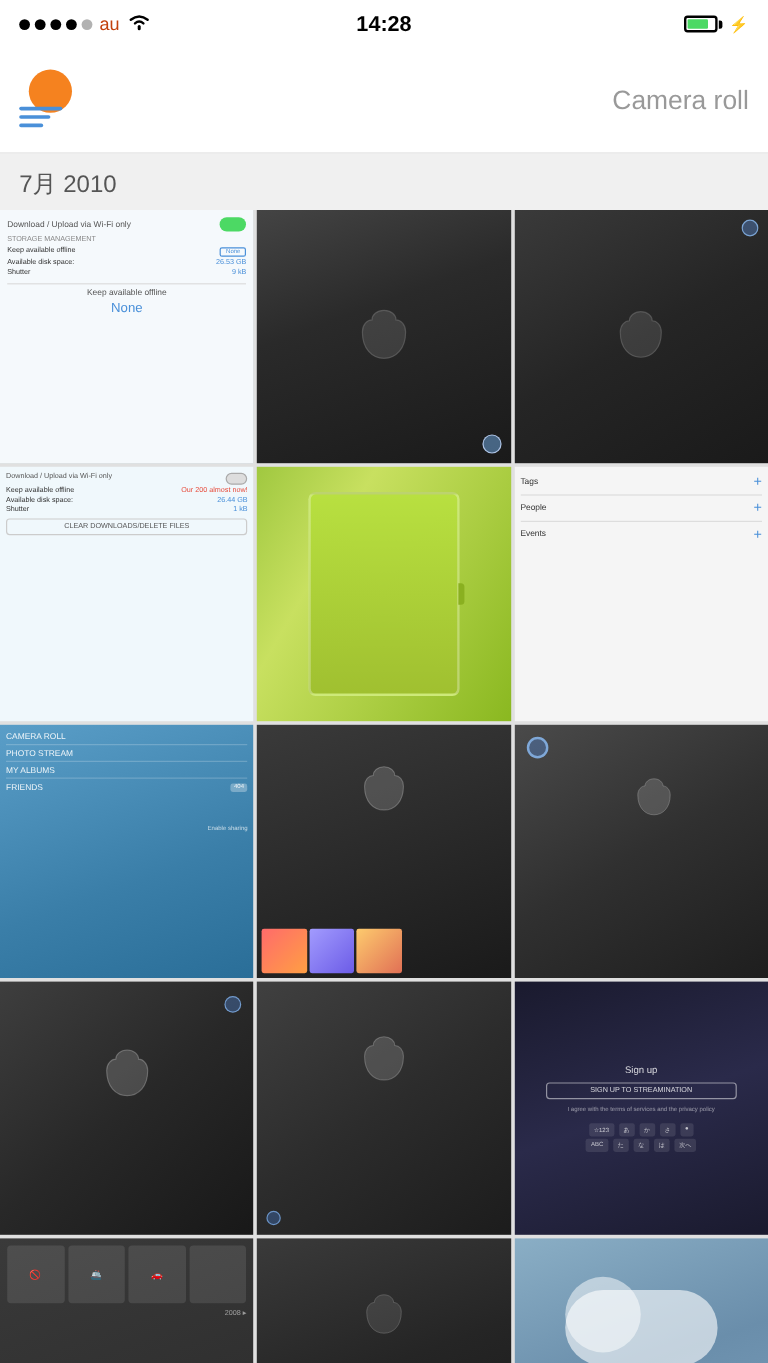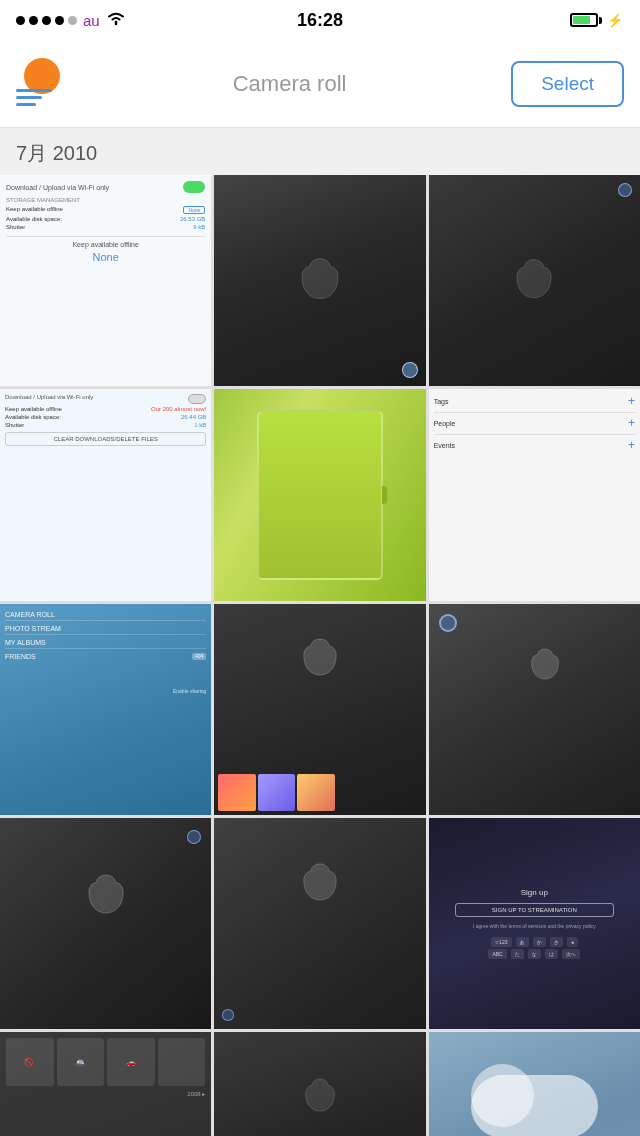--- a/index.html
+++ b/index.html
@@ -33,21 +33,21 @@
       gap: 4px;
     }
     .signal-dot {
       width: 9px; height: 9px;
       background: #000;
       border-radius: 50%;
     }
     .carrier-text {
       font-size: 15px;
       font-weight: 500;
-      color: #a21caf;
+      color: #c2410c;
     }
     .wifi-icon {
       font-size: 16px;
       color: #000;
     }
     .status-center {
       position: absolute;
       left: 50%;
       transform: translateX(-50%);
       font-size: 18px;
@@ -198,21 +198,21 @@
     </div>
     <span class="carrier-text">au</span>
     <span class="wifi-icon">
       <svg width="20" height="16" viewBox="0 0 20 16">
         <path d="M10 12 L10 14" stroke="#000" stroke-width="2.5" stroke-linecap="round"></path>
         <path d="M6.5 9.5 Q10 6.5 13.5 9.5" fill="none" stroke="#000" stroke-width="2" stroke-linecap="round"></path>
         <path d="M3 6.5 Q10 1 17 6.5" fill="none" stroke="#000" stroke-width="2" stroke-linecap="round"></path>
       </svg>
     </span>
   </div>
-  <div class="status-center">16:28</div>
+  <div class="status-center">14:28</div>
   <div class="status-right">
     <div class="battery-icon">
       <div class="battery-body">
         <div class="battery-fill"></div>
       </div>
       <div class="battery-tip"></div>
     </div>
     <span class="bolt-icon">⚡</span>
   </div>
 </div>
@@ -220,21 +220,20 @@
 <div class="nav-bar">
   <div class="nav-logo">
     <div class="nav-logo-circle"></div>
     <div class="nav-logo-lines">
       <div class="nav-logo-line"></div>
       <div class="nav-logo-line"></div>
       <div class="nav-logo-line"></div>
     </div>
   </div>
   <span class="nav-title">Camera roll</span>
-  <button class="select-button">Select</button>
 </div>
 
 <div class="section-header">7月 2010</div>
 
 <div class="photo-grid">
 
   <div class="photo-cell photo-settings-1">
     <div style="position:absolute;inset:0;padding:6px;font-size:6px;color:#333;background:#f5f9fc;">
       <div style="display:flex;justify-content:space-between;align-items:center;margin-bottom:4px;">
         <span style="font-size:7px;color:#555;">Download / Upload via Wi-Fi only</span>

